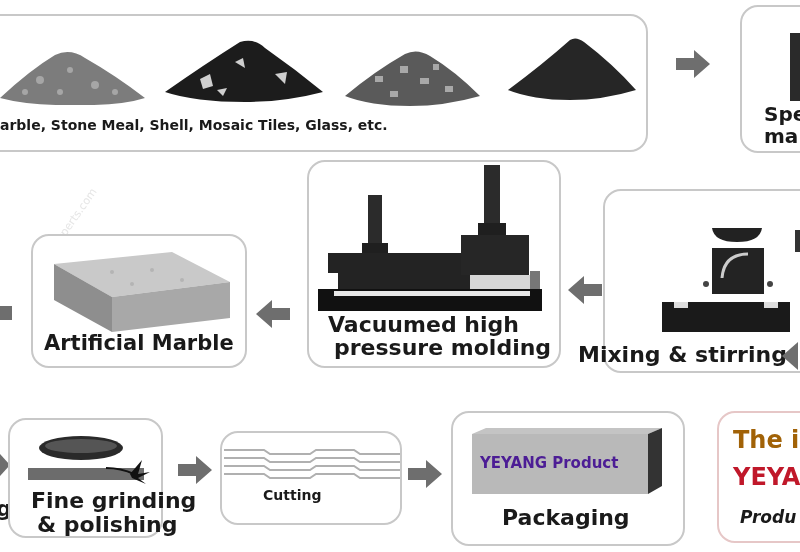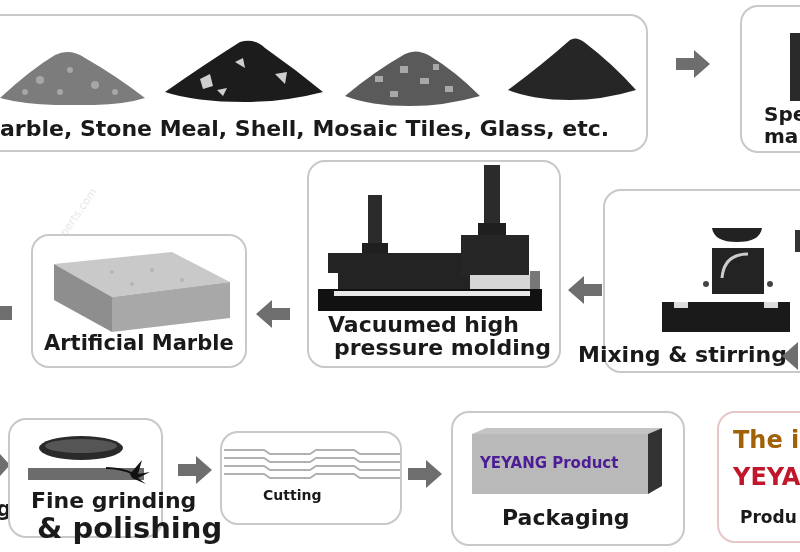--- a/index.html
+++ b/index.html
@@ -57,21 +57,21 @@
       <rect x="55" y="30" width="8" height="7"></rect>
       <rect x="75" y="42" width="9" height="6"></rect>
       <rect x="100" y="50" width="8" height="6"></rect>
       <rect x="45" y="55" width="8" height="6"></rect>
       <rect x="88" y="28" width="6" height="6"></rect>
     </g>
 </svg>
 <svg class="pile" style="left:508px;top:34px;" width="130" height="68" viewBox="0 0 130 68">
   <path d="M0 56 Q35 30 62 6 Q68 2 76 8 Q105 30 128 56 Q95 66 62 66 Q25 66 0 56Z" fill="#262626"></path>
 </svg>
-<div class="label" style="left:0;top:118px;font-size:22px;">arble, Stone Meal, Shell, Mosaic Tiles, Glass, etc.</div>
+<div class="label" style="left:0;top:118px;font-size:14px;">arble, Stone Meal, Shell, Mosaic Tiles, Glass, etc.</div>
 
 <svg class="arrow" style="left:676px;top:50px;" width="34" height="28" viewBox="0 0 34 28">
   <path d="M0 8 H18 V0 L34 14 L18 28 V20 H0 Z" fill="#6e6e6e"></path>
 </svg>
 
 <div class="box" style="left:740px;top:5px;width:100px;height:148px;"></div>
 <div style="position:absolute;left:790px;top:33px;width:14px;height:68px;background:#2a2a2a;"></div>
 <div class="label" style="left:764px;top:104px;font-size:20px;">Spe</div>
 <div class="label" style="left:764px;top:126px;font-size:20px;">ma</div>
 
@@ -140,21 +140,21 @@
 
 <div class="box" style="left:8px;top:418px;width:155px;height:120px;"></div>
 <svg style="position:absolute;left:26px;top:430px;" width="126" height="54" viewBox="0 0 126 54">
   <ellipse cx="55" cy="18" rx="42" ry="12" fill="#2a2a2a"></ellipse>
   <ellipse cx="55" cy="16" rx="36" ry="7" fill="#555"></ellipse>
   <rect x="2" y="38" width="116" height="12" fill="#6c6c6c"></rect>
   <path d="M104 44 L116 30 L112 44 L124 42 L112 48 L120 54 L106 48 Z" fill="#111"></path>
   <path d="M80 38 Q95 38 108 44" stroke="#111" stroke-width="2" fill="none"></path>
 </svg>
 <div class="label" style="left:31px;top:490px;font-size:22px;">Fine grinding</div>
-<div class="label" style="left:37px;top:514px;font-size:29px;">&amp; polishing</div>
+<div class="label" style="left:37px;top:514px;font-size:22px;">&amp; polishing</div>
 
 <svg class="arrow" style="left:178px;top:456px;" width="34" height="28" viewBox="0 0 34 28">
   <path d="M0 8 H18 V0 L34 14 L18 28 V20 H0 Z" fill="#6e6e6e"></path>
 </svg>
 
 <div class="box" style="left:220px;top:431px;width:182px;height:94px;"></div>
 <svg style="position:absolute;left:224px;top:446px;" width="176" height="40" viewBox="0 0 176 40">
   <g stroke="#b0b0b0" stroke-width="2" fill="none">
     <path d="M0 4 H40 L46 8 H86 L92 4 H130 L136 8 H176"></path>
     <path d="M0 12 H40 L46 16 H86 L92 12 H130 L136 16 H176"></path>
@@ -173,13 +173,13 @@
   <polygon points="0,6 176,6 190,0 14,0" fill="#c4c4c4"></polygon>
   <rect x="0" y="6" width="176" height="60" fill="#b9b9b9"></rect>
   <polygon points="176,6 190,0 190,58 176,66" fill="#333"></polygon>
 </svg>
 <div class="label" style="left:480px;top:456px;font-size:15px;color:#4c1d95;">YEYANG Product</div>
 <div class="label" style="left:502px;top:507px;font-size:22px;text-align:right;">Packaging</div>
 
 <div class="box" style="left:717px;top:411px;width:120px;height:132px;border-color:#e6c7c7;"></div>
 <div class="label" style="left:733px;top:428px;font-size:24px;color:#a16207;">The i</div>
 <div class="label" style="left:733px;top:465px;font-size:24px;color:#c0182a;">YEYA</div>
-<div class="label" style="left:740px;top:509px;font-size:17px;">Produ</div>
+<div class="label" style="left:740px;top:509px;font-size:17px;font-style:italic;">Produ</div>
 
 </body></html>

